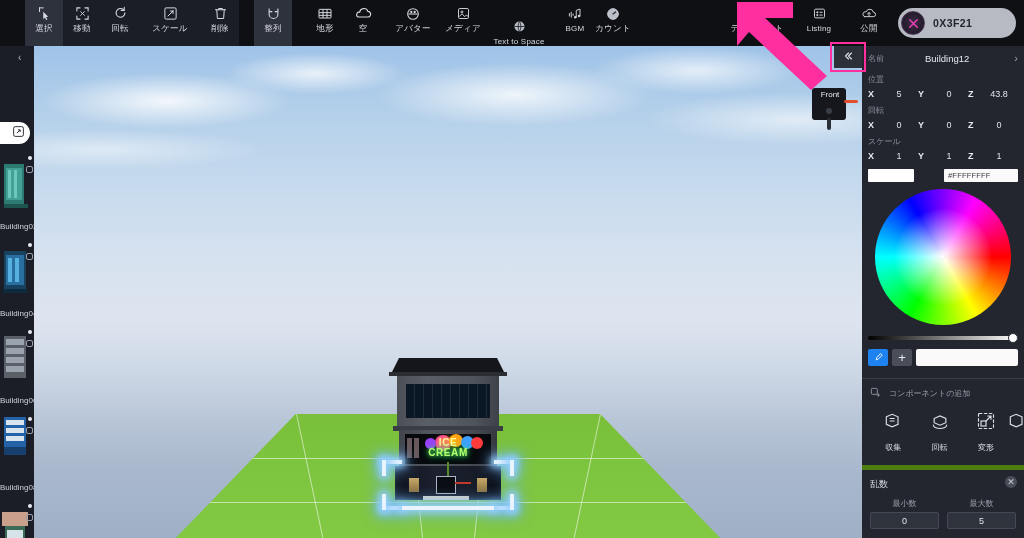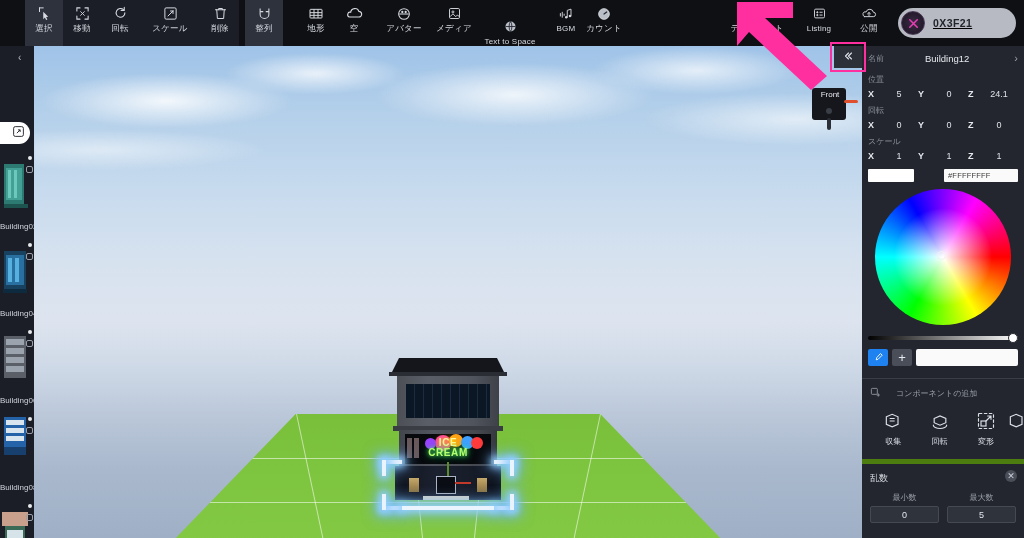--- a/index.html
+++ b/index.html
@@ -28,21 +28,21 @@
   .tb-lbl { font-size:8.5px; line-height:9.5px; text-align:center; color:#d9dce3;
      letter-spacing:.2px; max-width:100%; word-break:break-all; }
   .tb-lbl.roman { font-size:8px; white-space:nowrap; }
 
   .tb-spacer { flex:1 1 auto; }
 
   .tb-right { display:flex; align-items:stretch; }
 
   .wallet { align-self:center; margin:0 8px 0 10px; height:30px; min-width:118px;
     border-radius:15px; background:#b7bac2; display:flex; align-items:center;
-    padding:0 12px 0 3px; cursor:pointer;text-decoration:underline; }
+    padding:0 12px 0 3px; cursor:pointer; }
   .wallet-av { width:24px; height:24px; border-radius:50%;
     background:radial-gradient(circle at 50% 50%, #3a2a45 0%, #241b2c 70%);
     display:flex; align-items:center; justify-content:center; margin-right:8px;
     border:1px solid #4b3a58; }
   .wallet-txt { font-size:10.5px; color:#23252b; font-weight:bold; letter-spacing:.4px; }
 
   
   .leftbar { position:absolute; left:0; top:46px; width:34px; height:492px;
      background:#1b1e26; z-index:30; overflow:hidden; }
   .lb-head { height:22px; display:flex; align-items:center; gap:4px;
@@ -195,27 +195,27 @@
 
   .rp-tools { display:flex; gap:4px; padding:6px 6px 0; align-items:center; }
   .rp-tbtn { width:20px; height:17px; border-radius:2px; display:flex;
      align-items:center; justify-content:center; }
   .rp-tbtn.eyedrop { background:#1e82f0; }
   .rp-tbtn.plus { background:#4a4e58; color:#e7eaef; font-size:13px; line-height:13px; }
   .rp-recent { flex:1; height:17px; background:#fafafa; border-radius:2px; }
 
   .rp-divider { height:1px; background:#393d46; margin:12px 0 0; }
 
-  .rp-comp-head { display:flex; align-items:center; gap:15px; padding:8px 8px 2px; }
+  .rp-comp-head { display:flex; align-items:center; gap:8px; padding:8px 8px 2px; }
   .rp-comp-head span { font-size:8px; color:#9aa0aa; }
   .rp-comps { display:flex; padding:6px 0 0 8px; }
   .rp-comp { width:50px; display:flex; flex-direction:column; align-items:center;
      cursor:pointer; }
   .rp-comp .ci { height:26px; display:flex; align-items:center; justify-content:center; }
-  .rp-comp .cl { font-size:8px; color:#dbdfe6; margin-top:2px; }
+  .rp-comp .cl { font-size:8px; color:#dbdfe6; margin-top:8px; }
 
   .rp-rand { margin-top:12px; border-top:5px solid #4d7c0f; padding:8px 8px 16px;
      position:relative; }
   .rp-rand-title { font-size:9px; color:#dfe3e9; }
   .rp-rand-close { position:absolute; right:7px; top:6px; width:12px; height:12px;
      border-radius:50%; background:#4a4e58; color:#c9ced6; font-size:9px;
      line-height:12px; text-align:center; cursor:pointer; }
   .rp-minmax { display:flex; gap:8px; margin-top:7px; }
   .rp-mm { flex:1; }
   .rp-mm-lbl { font-size:8px; color:#9aa0aa; text-align:center; margin-bottom:3px; }
@@ -272,21 +272,21 @@
       <div class="tb-item">
         <span class="tb-ico">
           <svg width="15" height="15" viewBox="0 0 24 24" fill="none" stroke="#d6d9e0" stroke-width="1.6" stroke-linecap="round">
             <path d="M4 6h16M9 6V4h6v2M6 6l1 14h10l1-14"></path>
           </svg>
         </span>
         <span class="tb-lbl">削除</span>
       </div>
     </div>
 
-    <div class="tb-group g-dark2" style="margin-left:6px;">
+    <div class="tb-group g-dark2" style="margin-left:15px;">
       <div class="tb-item active">
         <span class="tb-ico">
           <svg width="15" height="15" viewBox="0 0 24 24" fill="none" stroke="#d6d9e0" stroke-width="1.7">
             <path d="M5 4v9a7 7 0 0 0 14 0V4"></path>
               <path d="M5 9h5M14 9h5"></path>
           </svg>
         </span>
         <span class="tb-lbl">整列</span>
       </div>
     </div>
@@ -608,21 +608,21 @@
     </div>
 
     <div class="rp-sec">
       <div class="rp-sec-lbl">位置</div>
       <div class="rp-xyz">
         <span class="rp-ax">X</span>
         <span class="rp-v">5</span>
         <span class="rp-ax">Y</span>
         <span class="rp-v">0</span>
         <span class="rp-ax">Z</span>
-        <span class="rp-v">24.1</span>
+        <span class="rp-v">43.8</span>
       </div>
     </div>
 
     <div class="rp-sec">
       <div class="rp-sec-lbl">回転</div>
       <div class="rp-xyz">
         <span class="rp-ax">X</span>
         <span class="rp-v">0</span>
         <span class="rp-ax">Y</span>
         <span class="rp-v">0</span>

